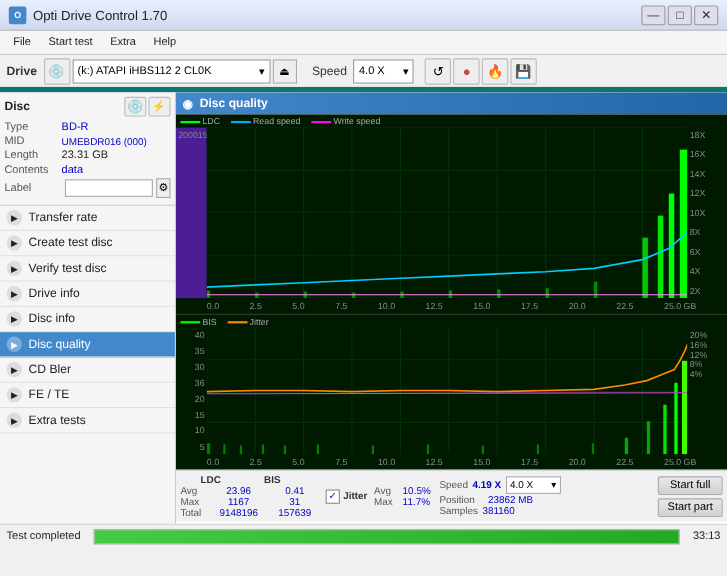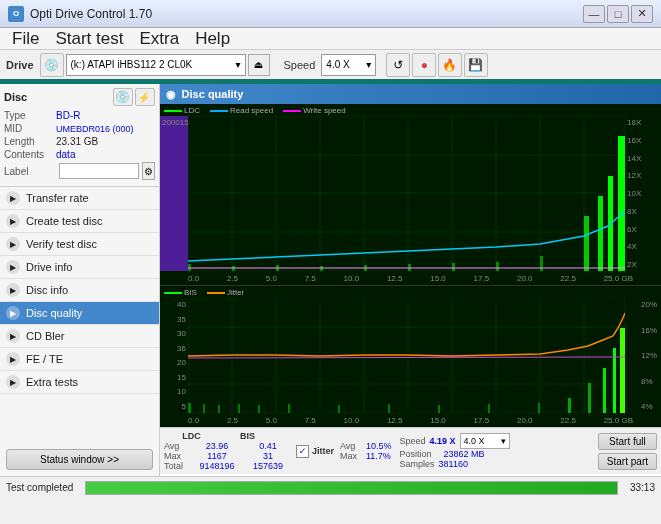--- a/index.html
+++ b/index.html
@@ -8,21 +8,21 @@
     
     .title-bar { background: linear-gradient(to bottom, #e8f0fe, #d0d8f0); height: 28px; display: flex; align-items: center; justify-content: space-between; padding: 0 8px; border-bottom: 1px solid #aaa; }
     .title-bar-left { display: flex; align-items: center; gap: 6px; }
     .title-icon { width: 16px; height: 16px; background: #4488cc; border-radius: 2px; display: flex; align-items: center; justify-content: center; color: white; font-size: 8px; font-weight: bold; }
     .title-text { font-size: 12px; color: #222; }
     .title-controls { display: flex; gap: 2px; }
     .title-btn { width: 22px; height: 18px; background: #dde; border: 1px solid #999; border-radius: 2px; display: flex; align-items: center; justify-content: center; cursor: pointer; font-size: 11px; color: #333; }
     
     
     .menu-bar { background: #f5f5f5; height: 22px; display: flex; align-items: center; padding: 0 4px; border-bottom: 1px solid #ccc; }
-    .menu-item { padding: 2px 8px; cursor: pointer; font-size: 17px; color: #222; }
+    .menu-item { padding: 2px 8px; cursor: pointer; font-size: 10px; color: #222; }
     
     
     .drive-bar { background: #f0f0f0; height: 34px; display: flex; align-items: center; padding: 0 6px; border-bottom: 5px solid #0f766e; gap: 6px; }
     .drive-label { font-size: 11px; font-weight: bold; color: #333; }
     .drive-select { display: flex; align-items: center; gap: 2px; }
     .drive-dropdown { background: white; border: 1px solid #999; padding: 2px 4px; font-size: 10px; width: 180px; height: 22px; display: flex; align-items: center; justify-content: space-between; }
     .drive-icon { width: 22px; height: 22px; background: #eee; border: 1px solid #aaa; display: flex; align-items: center; justify-content: center; cursor: pointer; font-size: 10px; }
     .speed-label { font-size: 11px; color: #333; margin-left: 8px; }
     .speed-dropdown { background: white; border: 1px solid #999; padding: 2px 4px; font-size: 10px; width: 55px; height: 22px; display: flex; align-items: center; justify-content: space-between; }
     .toolbar-icons { display: flex; gap: 2px; margin-left: 4px; }
@@ -178,21 +178,20 @@
         <div class="nav-icon">▶</div>
         <span>FE / TE</span>
       </div>
       <div class="nav-item">
         <div class="nav-icon">▶</div>
         <span>Extra tests</span>
       </div>
     </div>
 
     <div style="flex:1;"></div>
-    <div class="status-btn">Status window &gt;&gt;</div>
   </div>
 
   <div class="chart-area">
     <div class="chart-header">
       <span>◉</span>
       <span>Disc quality</span>
     </div>
 
     <div style="background:#001a00; padding:1px 0 0 0; border-bottom:1px solid #333;">
 
@@ -348,21 +347,21 @@
           <rect x="400" y="85" width="3" height="30" fill="#00cc00" opacity="0.8"></rect>
           <rect x="415" y="70" width="3" height="45" fill="#00ff00" opacity="0.9"></rect>
           <rect x="425" y="50" width="3" height="65" fill="#00ff00"></rect>
           <rect x="432" y="30" width="5" height="85" fill="#44ff00"></rect>
 
           <polyline points="0,58 44,57 88,57 132,58 176,57 220,57 264,58 308,57 352,56 380,52 400,48 415,42 425,38 430,30 435,20 437,15" fill="none" stroke="#ff8800" stroke-width="1.5"></polyline>
 
           <polyline points="0,60 437,59" fill="none" stroke="#cc44cc" stroke-width="1"></polyline>
         </svg>
 
-        <div style="width:28px;display:flex;flex-direction:column;justify-content:space-between;background:#001a00;padding:2px 16px;font-size:8px;color:#888;text-align:left;height:115px;">
+        <div style="width:28px;display:flex;flex-direction:column;background:#001a00;padding:2px 2px;font-size:8px;color:#888;text-align:left;height:115px;">
           <span>20%</span>
           <span>16%</span>
           <span>12%</span>
           <span>8%</span>
           <span>4%</span>
         </div>
       </div>
 
       <div style="display:flex;justify-content:space-between;padding:0 28px;background:#001a00;font-size:8px;color:#888;height:14px;align-items:center;">
         <span>0.0</span>

